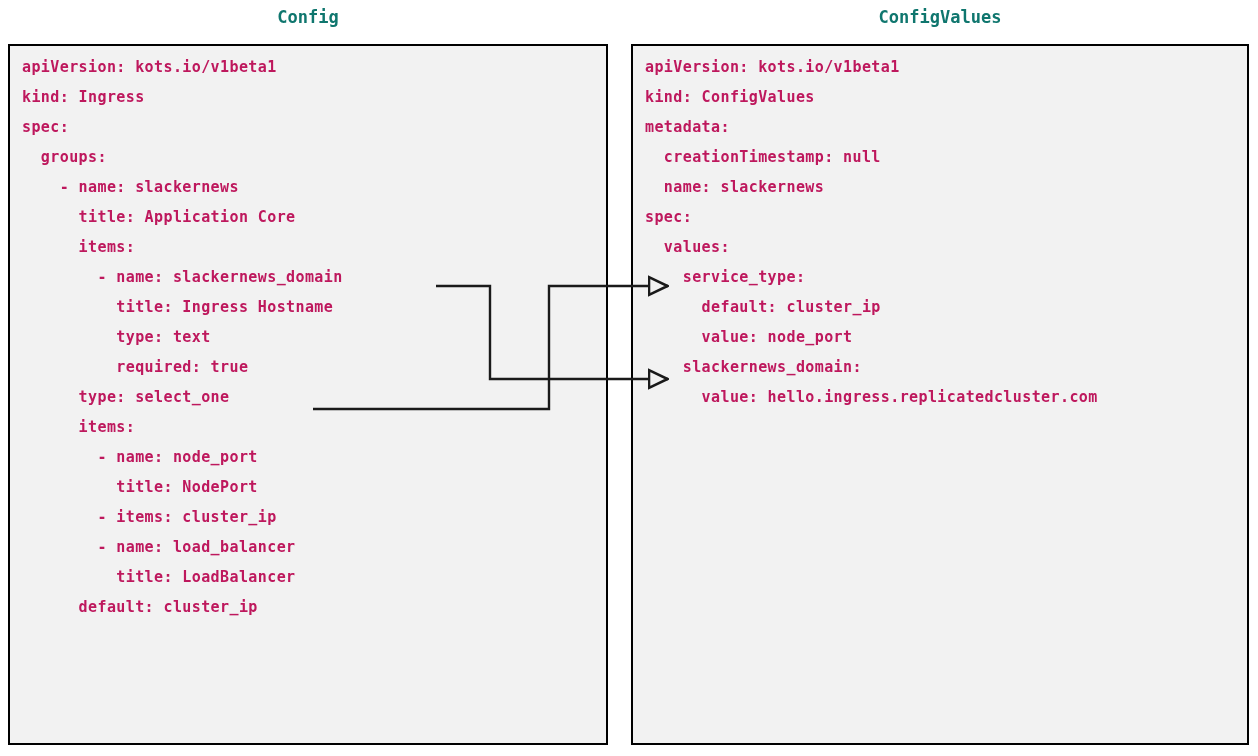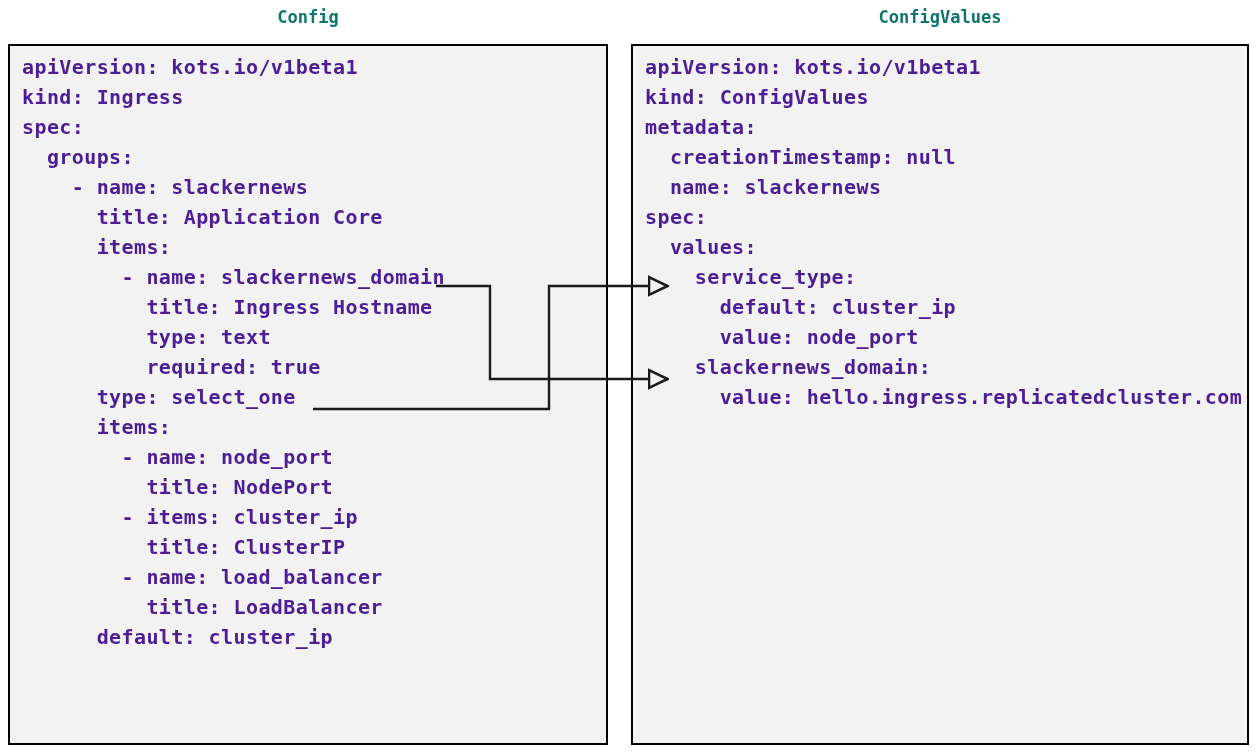--- a/index.html
+++ b/index.html
@@ -42,23 +42,23 @@
 
   .yaml-lines {
     position: absolute;
     left: 12px;
     top: 6px;
     right: 0;
   }
   .yaml-line {
     height: 30px;
     line-height: 30px;
-    font-size: 20px;
+    font-size: 15px;
     font-weight: bold;
-    color: #4c1d95;
+    color: #be185d;
     white-space: pre;
     letter-spacing: 0.4px;
   }
 
   
   #connectors {
     position: absolute;
     left: 0;
     top: 0;
     width: 1258px;
@@ -86,21 +86,20 @@
         <div class="yaml-line">      items:</div>
         <div class="yaml-line">        - name: slackernews_domain</div>
         <div class="yaml-line">          title: Ingress Hostname</div>
         <div class="yaml-line">          type: text</div>
         <div class="yaml-line">          required: true</div>
         <div class="yaml-line">      type: select_one</div>
         <div class="yaml-line">      items:</div>
         <div class="yaml-line">        - name: node_port</div>
         <div class="yaml-line">          title: NodePort</div>
         <div class="yaml-line">        - items: cluster_ip</div>
-        <div class="yaml-line">          title: ClusterIP</div>
         <div class="yaml-line">        - name: load_balancer</div>
         <div class="yaml-line">          title: LoadBalancer</div>
         <div class="yaml-line">      default: cluster_ip</div>
       </div>
   </div>
 
   <div class="yaml-box" id="box-configvalues">
     <div class="yaml-lines" id="configvalues-lines">
         <div class="yaml-line">apiVersion: kots.io/v1beta1</div>
         <div class="yaml-line">kind: ConfigValues</div>

